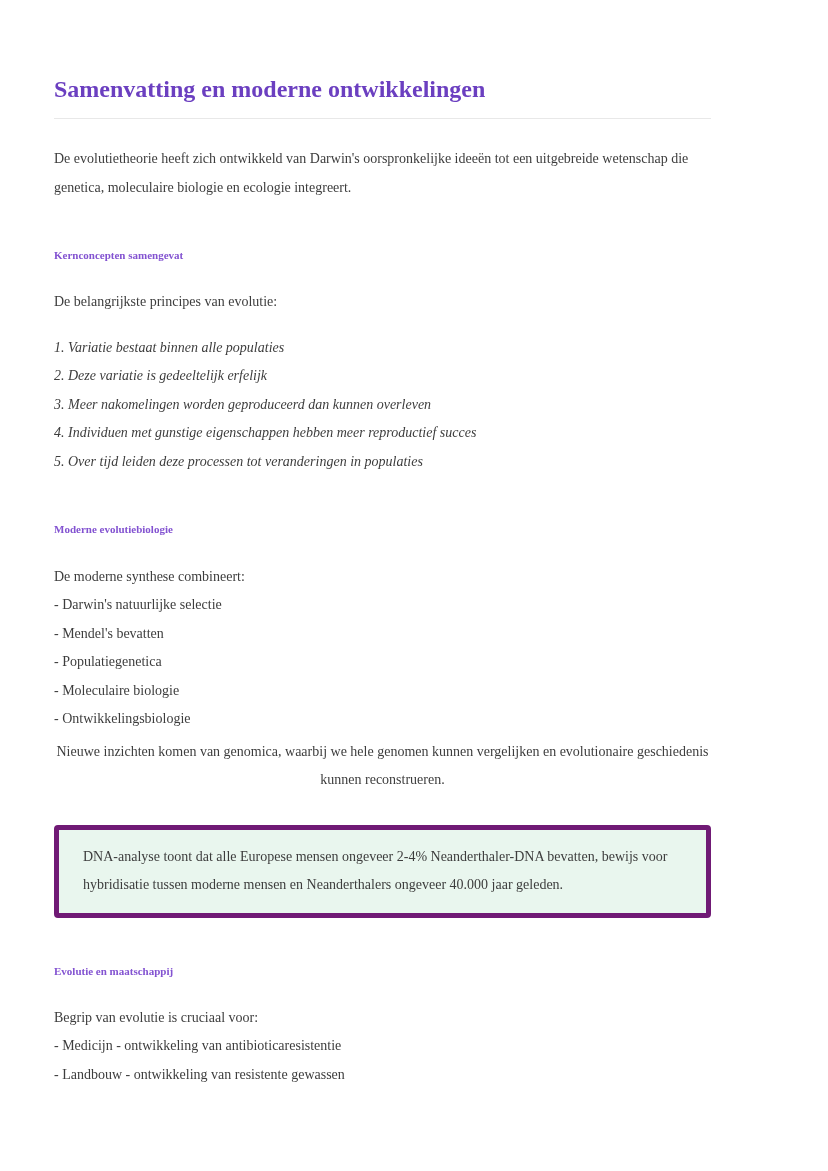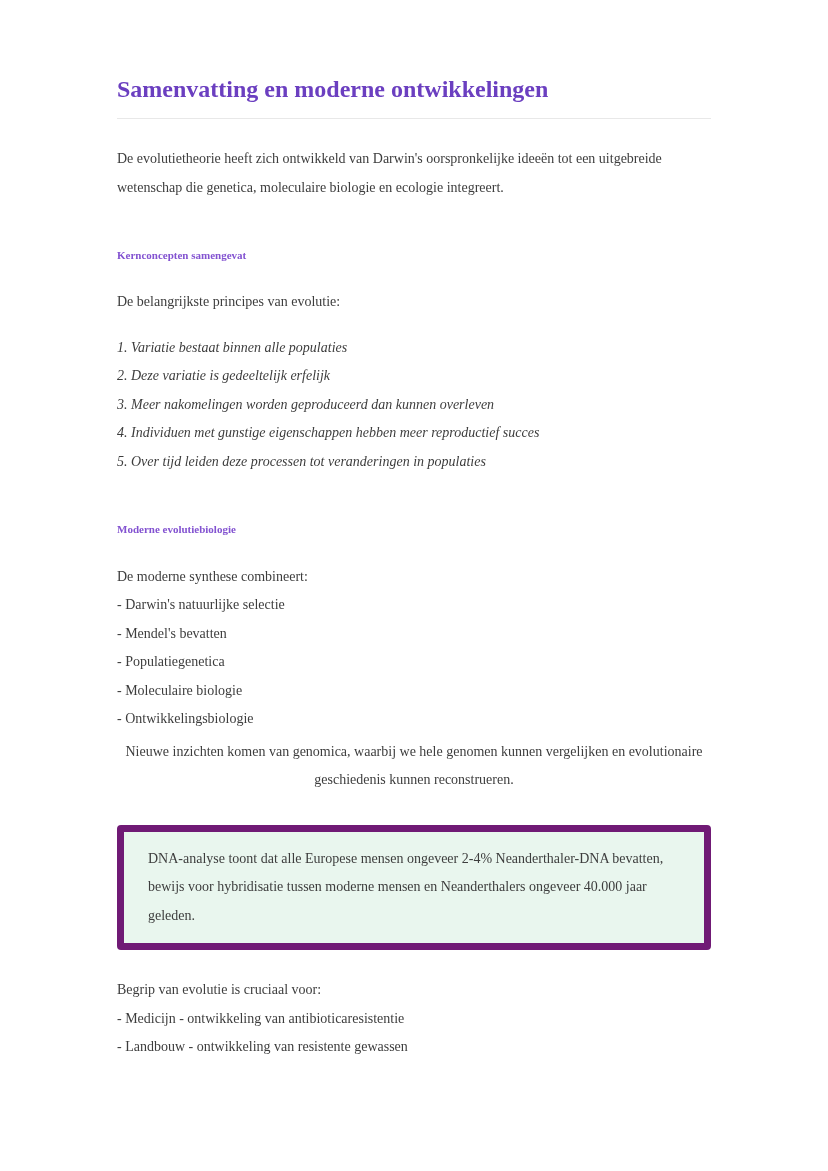--- a/index.html
+++ b/index.html
@@ -8,21 +8,21 @@
     width: 828px;
     height: 1171px;
     background: #ffffff;
     font-family: "Liberation Serif", "DejaVu Serif", serif;
     color: #3d3d3d;
     overflow: hidden;
   }
   .page {
     width: 828px;
     height: 1171px;
-    padding: 74px 117px 0 117px;
+    padding: 74px 117px 0 54px;
   }
   h1.doc-title {
     margin: 0 0 14px 0;
     font-size: 24px;
     line-height: 1.25;
     font-weight: 700;
     color: #6b3fc0;
   }
   hr.title-divider {
     border: none;
@@ -56,21 +56,21 @@
   }
   .list-line { display: block; }
   p.note {
     margin: 4px 0 0 0;
     text-align: center;
   }
   .callout {
     margin: 30px 0 12px 0;
     padding: 13px 24px;
     background: #e9f6ee;
-    border: 7px solid #701a75;
+    border: 5px solid #701a75;
     border-radius: 4px;
   }
   .callout p { margin: 0; }
 </style>
 </head>
 <body>
 
 <div class="page">
 
   <h1 class="doc-title">Samenvatting en moderne ontwikkelingen</h1>
@@ -101,20 +101,21 @@
     <span class="list-line">- Moleculaire biologie</span>
     <span class="list-line">- Ontwikkelingsbiologie</span>
   </div>
 
   <p class="note body-text">Nieuwe inzichten komen van genomica, waarbij we hele genomen kunnen vergelijken en evolutionaire geschiedenis kunnen reconstrueren.</p>
 
   <div class="callout">
     <p class="body-text">DNA-analyse toont dat alle Europese mensen ongeveer 2-4% Neanderthaler-DNA bevatten, bewijs voor hybridisatie tussen moderne mensen en Neanderthalers ongeveer 40.000 jaar geleden.</p>
   </div>
 
+  <h2 class="section-heading">Evolutie en maatschappij</h2>
 
   <div class="flow-block body-text">
     <span class="list-line">Begrip van evolutie is cruciaal voor:</span>
     <span class="list-line">- Medicijn - ontwikkeling van antibioticaresistentie</span>
     <span class="list-line">- Landbouw - ontwikkeling van resistente gewassen</span>
   </div>
 
 </div>
 
 </body></html>

